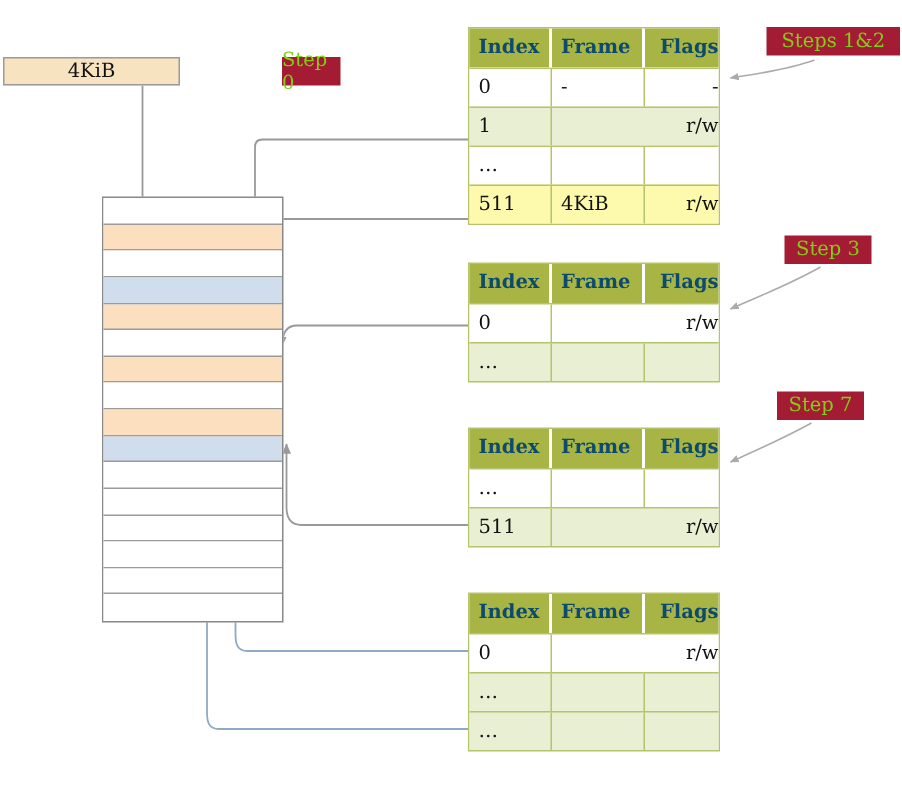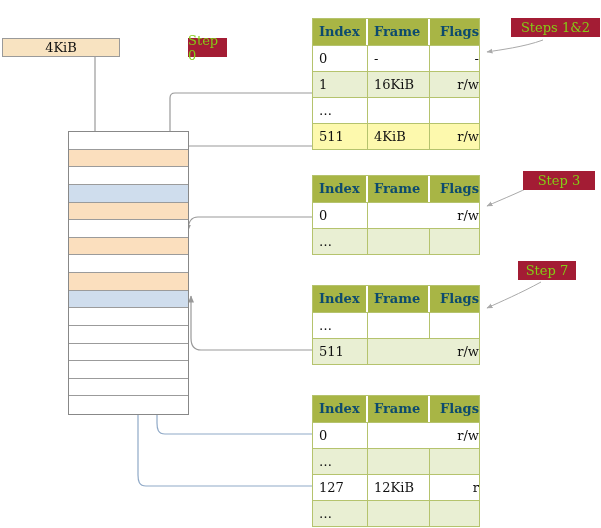--- a/index.html
+++ b/index.html
@@ -15,21 +15,21 @@
     background:#f8e3c1; border:1px solid #9a9a9a;
     display:flex; align-items:center; justify-content:center;
   }
 
   .badge {
     position:absolute; height:19px; background:#a31c34; color:#84cc16;
     display:flex; align-items:center; justify-content:center;
   }
   .badge.step0   { left:188px; top:38px;  width:39px; }
   .badge.steps12 { left:511px; top:18px;  width:89px; }
-  .badge.step3   { left:523px; top:171px; width:72px; }
+  .badge.step3   { left:523px; top:157px; width:58px; }
   .badge.step4   { left:518px; top:261px; width:58px; }
 
   .memcol {
     position:absolute; left:68px; top:131px; width:121px; height:284px;
     border:1px solid #888; display:grid; grid-template-rows:repeat(16,1fr);
     background:#fff;
   }
   .mrow { border-bottom:1px solid #9b9b9b; background:#ffffff; }
   .mrow:last-child { border-bottom:none; }
   .mrow.peach { background:#fbdfbe; }
@@ -126,21 +126,20 @@
     <div class="th c-frame">Frame</div>
     <div class="th c-flags">Flags</div>
   </div>
   <div class="trow">
     <div class="td c-index">0</div>
     <div class="td c-frame">-</div>
     <div class="td c-flags">-</div>
   </div>
   <div class="trow bg-green">
     <div class="td c-index">1</div>
-    <div class="td c-frame">16KiB</div>
     <div class="td c-flags">r/w</div>
   </div>
   <div class="trow">
     <div class="td c-index">…</div>
     <div class="td c-frame"></div>
     <div class="td c-flags"></div>
   </div>
   <div class="trow bg-yellow">
     <div class="td c-index">511</div>
     <div class="td c-frame">4KiB</div>
@@ -190,23 +189,18 @@
   </div>
   <div class="trow">
     <div class="td c-index">0</div>
     <div class="td c-flags">r/w</div>
   </div>
   <div class="trow bg-green">
     <div class="td c-index">…</div>
     <div class="td c-frame"></div>
     <div class="td c-flags"></div>
   </div>
-  <div class="trow">
-    <div class="td c-index">127</div>
-    <div class="td c-frame">12KiB</div>
-    <div class="td c-flags">r</div>
-  </div>
   <div class="trow bg-green">
     <div class="td c-index">…</div>
     <div class="td c-frame"></div>
     <div class="td c-flags"></div>
   </div>
 </div>
 
 </body></html>

